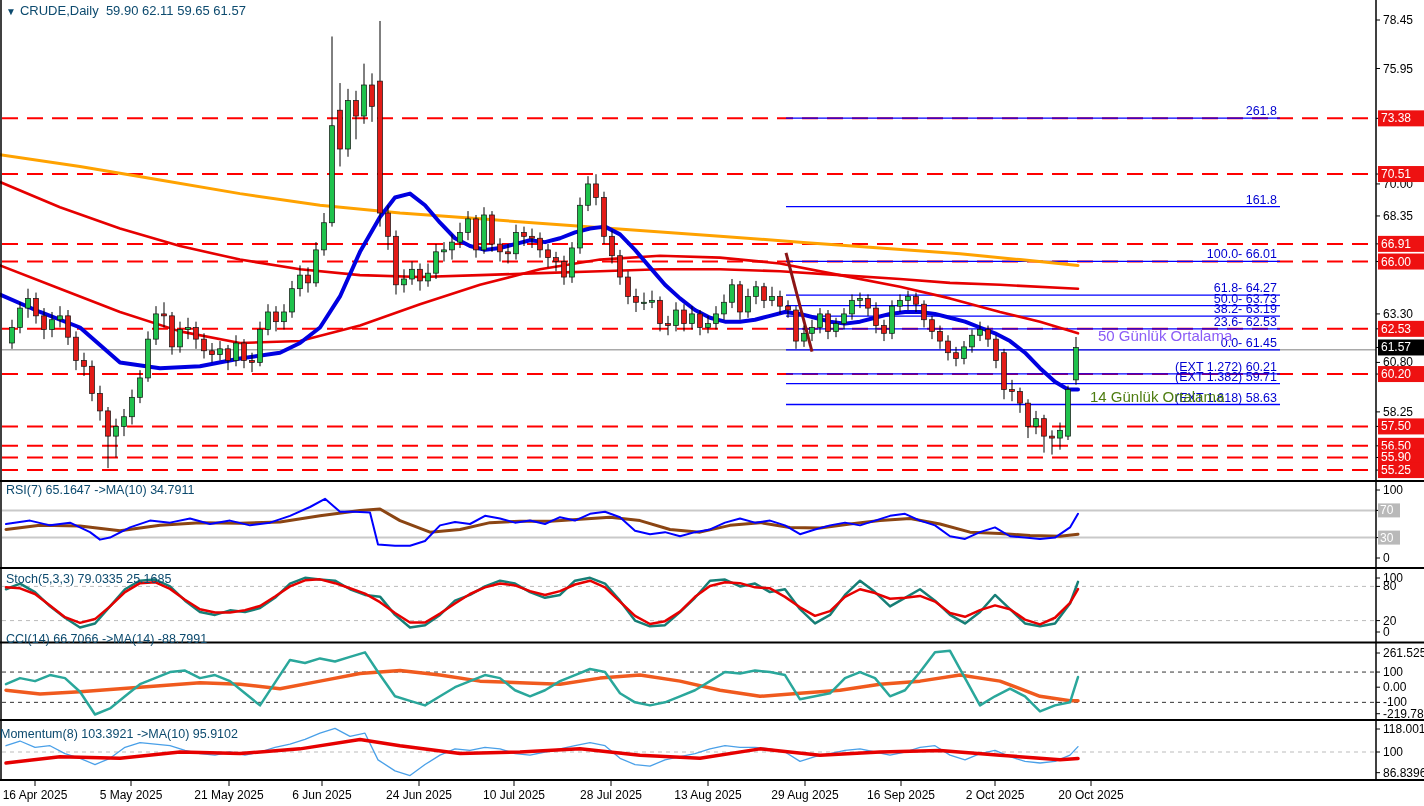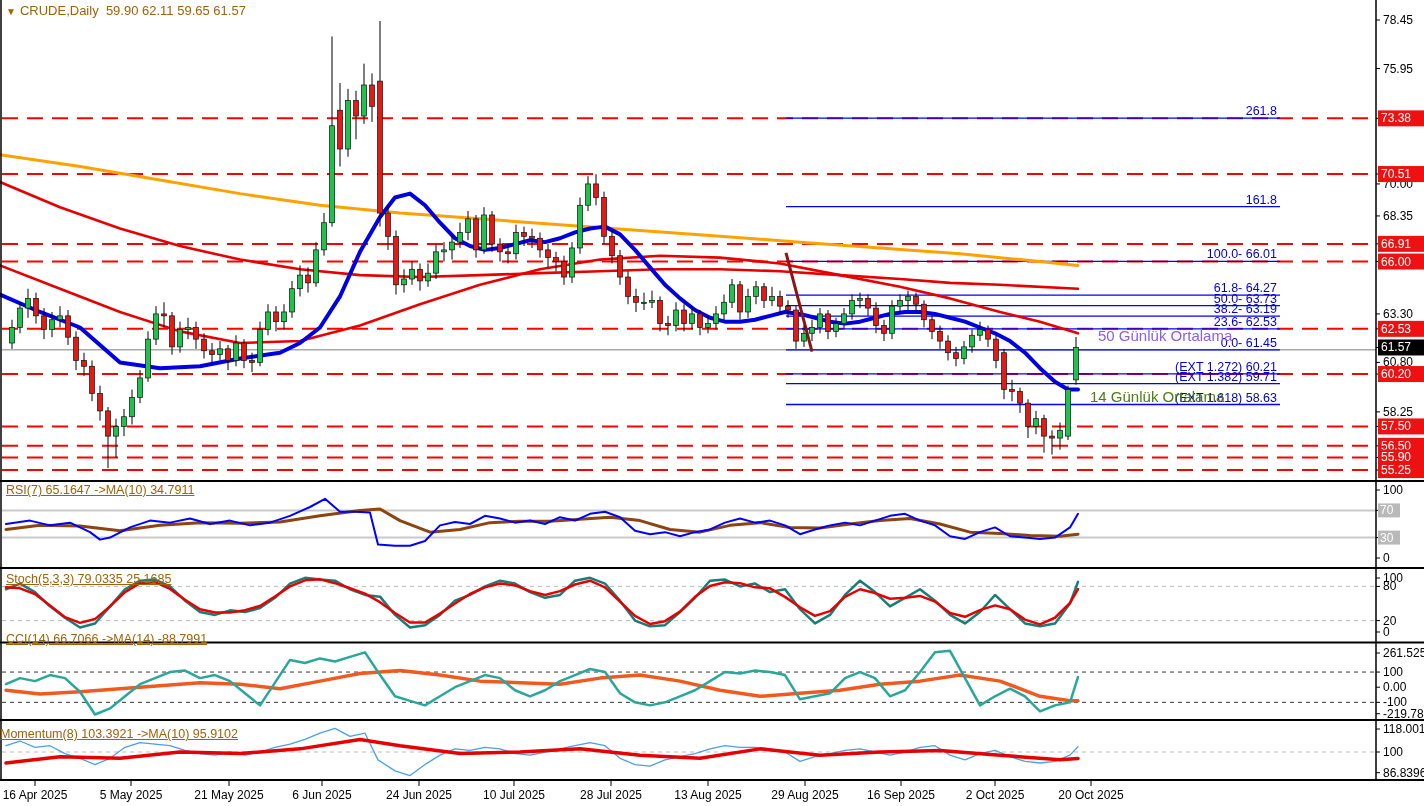--- a/index.html
+++ b/index.html
@@ -1,22 +1,22 @@
 <!DOCTYPE html>
 <html><head>
 <meta charset="utf-8">
 <style>
   html,body{margin:0;padding:0;background:#fff;width:1424px;height:806px;overflow:hidden;
     font-family:"Liberation Sans","DejaVu Sans",sans-serif;}
   #wrap{position:relative;width:1424px;height:806px;background:#fff;}
   svg{position:absolute;left:0;top:0;}
-  .ovl{position:absolute;color:#a16207;font-size:13px;white-space:nowrap;}
+  .ovl{position:absolute;color:#0c4a6e;font-size:13px;white-space:nowrap;}
   #title{left:6px;top:3px;font-size:13px;}
   #title .arrow{font-size:10px;margin-right:4px;}
-  .panelbl{font-size:12.5px;text-decoration:underline;}
+  .panelbl{font-size:12.5px;}
   #rsi-label{left:6px;top:483px;}
   #stoch-label{left:6px;top:572px;}
   #cci-label{left:6px;top:632px;}
   #mom-label{left:0;top:727px;}
   #ma50-label{left:1098px;top:327px;font-size:15px;color:#8b5cf6;}
   #ma14-label{left:1090px;top:388px;font-size:15px;color:#4d7c0f;}
 </style>
 </head>
 <body>
 

